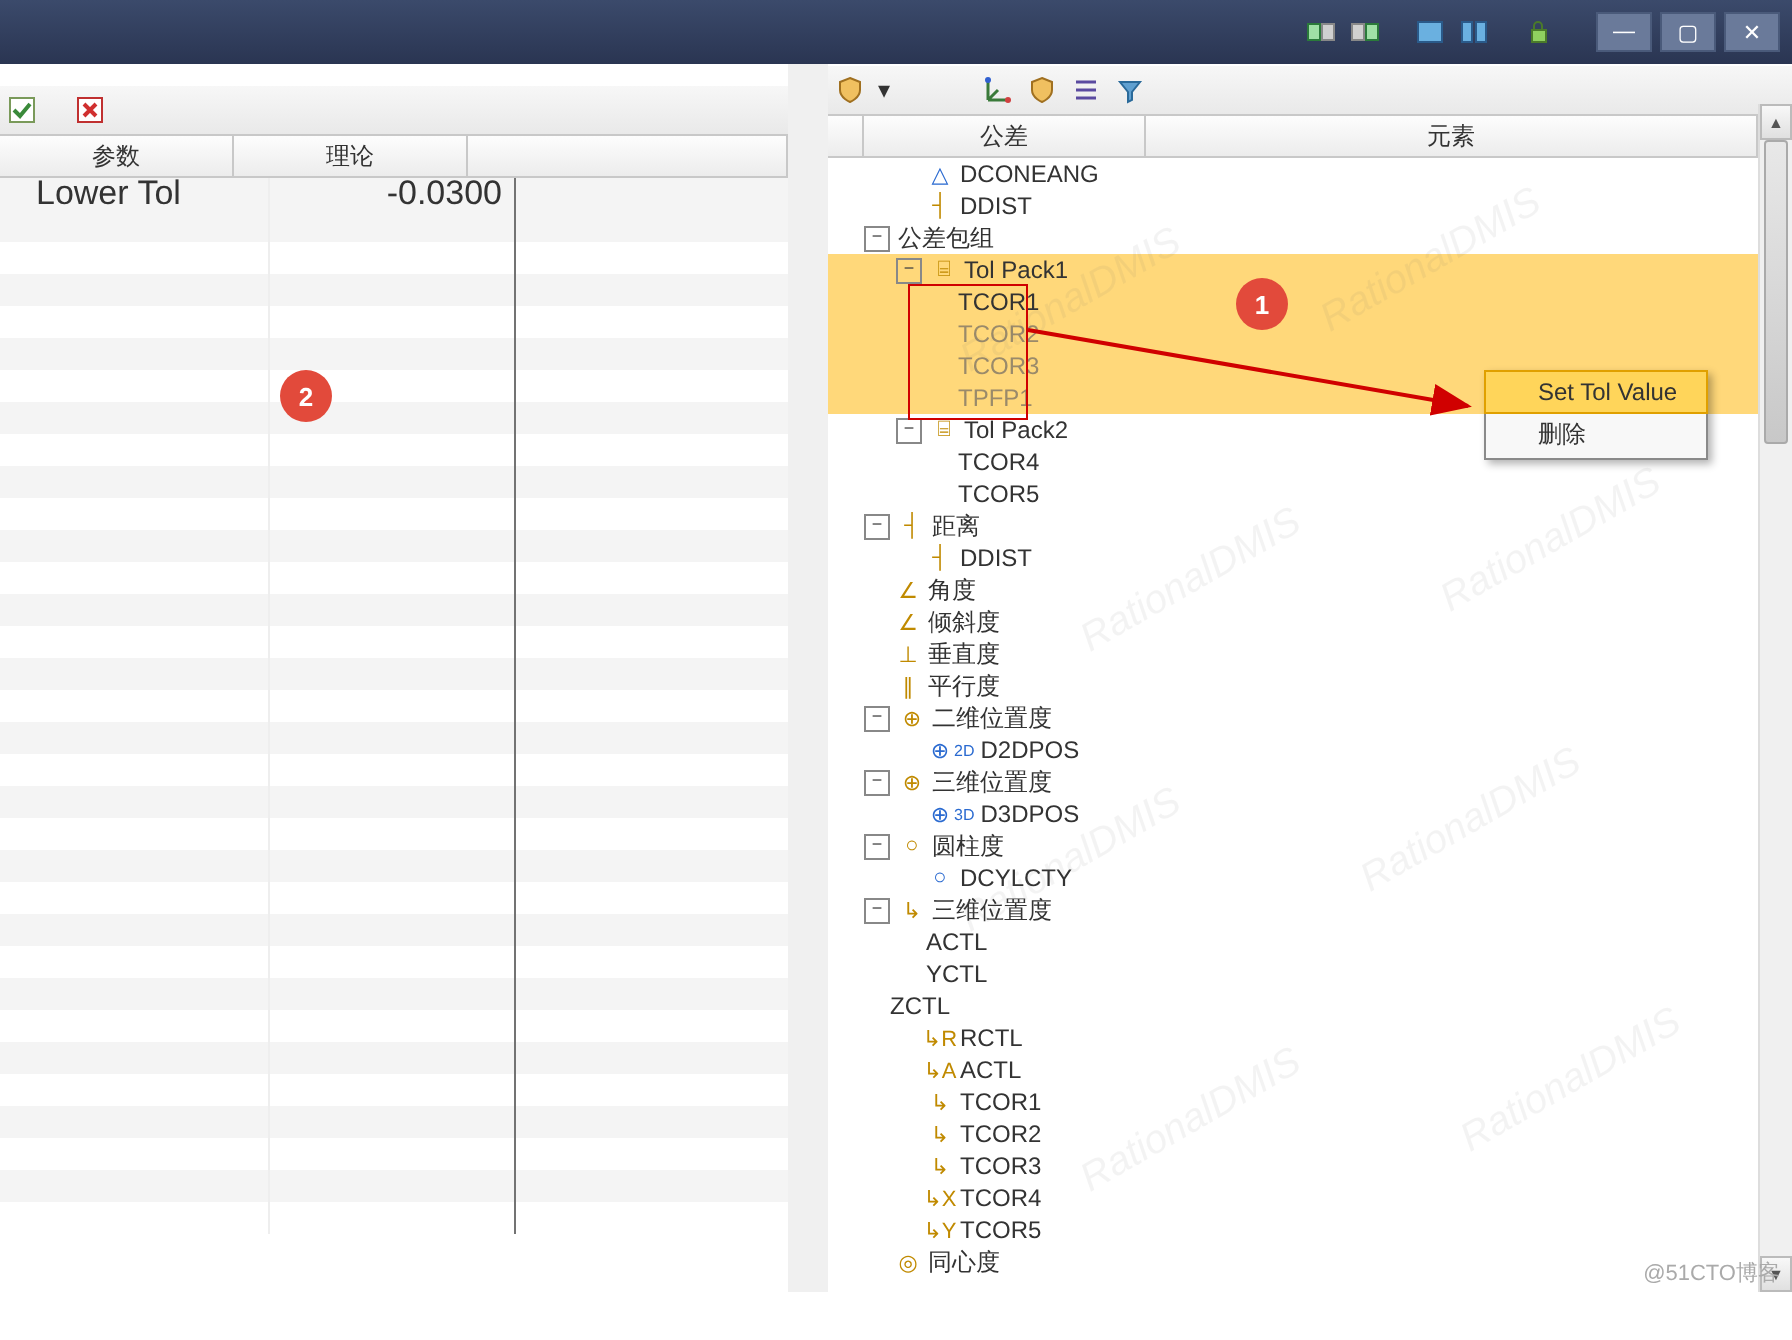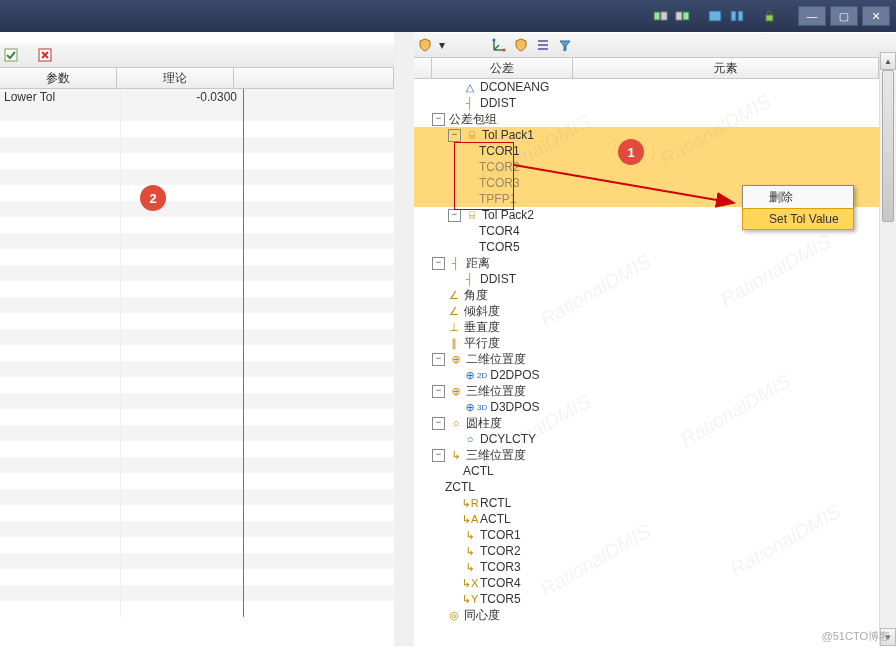--- a/index.html
+++ b/index.html
@@ -6,21 +6,21 @@
 .titlebar{height:32px;background:linear-gradient(#3b4a6b,#2a3552);display:flex;align-items:center;justify-content:flex-end;padding:0 6px;gap:4px;}
 .titlebar .wbtn{width:26px;height:18px;background:#6a7a9a;border:1px solid #4a5a7a;display:flex;align-items:center;justify-content:center;color:#fff;font-size:11px;}
 .titlebar .icon{width:18px;height:18px;display:flex;align-items:center;justify-content:center;}
 .toolbar{height:24px;background:linear-gradient(#f7f7f7,#e9e9e9);border-top:1px solid #fff;border-bottom:1px solid #c8c8c8;display:flex;align-items:center;}
 .leftpane{width:394px;height:614px;float:left;margin-top:10px;}
 .midspacer{width:20px;height:614px;float:left;background:#f0f0f0;}
 .rightpane{width:482px;height:614px;float:left;position:relative;}
 .colhdr{height:20px;background:linear-gradient(#fdfdfd,#ececec);border-bottom:1px solid #c8c8c8;display:flex;}
 .colhdr .c{border-right:1px solid #c8c8c8;text-align:center;line-height:20px;color:#333;}
 .leftpane .tool{width:22px;height:22px;display:flex;align-items:center;justify-content:center;}
-.gridrow{height:16px;display:flex;font-size:12px;}
+.gridrow{height:16px;display:flex;font-size:17px;padding-left:14px;}
 .gridrow .pcell{width:116px;padding-left:4px;border-right:1px solid #eee;line-height:16px;}
 .gridrow .vcell{width:116px;text-align:right;padding-right:6px;border-right:1px solid #737373;line-height:16px;}
 .gridrow.alt{background:#f4f4f4;}
 .tree{position:relative;height:574px;overflow:hidden;}
 .tnode{height:16px;display:flex;align-items:center;font-size:12px;white-space:nowrap;}
 .tnode .exp{width:11px;height:11px;border:1px solid #888;font-size:9px;line-height:9px;text-align:center;margin-right:4px;color:#444;}
 .tnode .exp.blank{border:none;}
 .ticon{width:14px;height:14px;margin-right:3px;display:inline-flex;align-items:center;justify-content:center;font-size:11px;}
 .selblock{background:#ffd87a;}
 .redbox{border:1px solid #d00000;}
@@ -295,22 +295,22 @@
     <svg class="arrow" style="left:98px;top:82px" width="230" height="50">
       <defs>
           <marker id="ah" markerWidth="10" markerHeight="8" refX="9" refY="4" orient="auto">
             <path d="M0 0 L10 4 L0 8 z" fill="#d00000"></path>
           </marker>
         </defs>
       <line x1="2" y1="4" x2="222" y2="42" stroke="#d00000" stroke-width="2" marker-end="url(#ah)"></line>
     </svg>
 
     <div class="ctxmenu redbox" style="left:328px;top:106px;">
+      <div class="mi hl">Set Tol Value</div>
       <div class="mi">删除</div>
-      <div class="mi hl">Set Tol Value</div>
     </div>
   <div class="tnode" style="padding-left: 34px;">
         <span class="exp blank"></span>
         <span class="ticon" style="color: rgb(42, 106, 208);">△</span>
         <span>DCONEANG</span>
       </div>
       <div class="tnode" style="padding-left: 34px;">
         <span class="exp blank"></span>
         <span class="ticon" style="color: rgb(192, 138, 0);">┤</span>
         <span>DDIST</span>
@@ -416,20 +416,24 @@
         <span>DCYLCTY</span>
       </div>
       <div class="tnode" style="padding-left: 18px;">
         <span class="exp">−</span>
         <span class="ticon" style="color: rgb(192, 138, 0);">↳</span>
         <span>三维位置度</span>
       </div>
       <div class="tnode" style="padding-left: 34px;">
         <span class="exp blank"></span>
         <span>ACTL</span>
+      </div>
+      <div class="tnode" style="padding-left: 34px;">
+        <span class="exp blank"></span>
+        <span>YCTL</span>
       </div>
       <div class="tnode" style="padding-left: 16px;">
         <span class="exp blank"></span>
         <span>ZCTL</span>
       </div>
       <div class="tnode" style="padding-left: 34px;">
         <span class="exp blank"></span>
         <span class="ticon" style="color: rgb(192, 138, 0);">↳R</span>
         <span>RCTL</span>
       </div>

